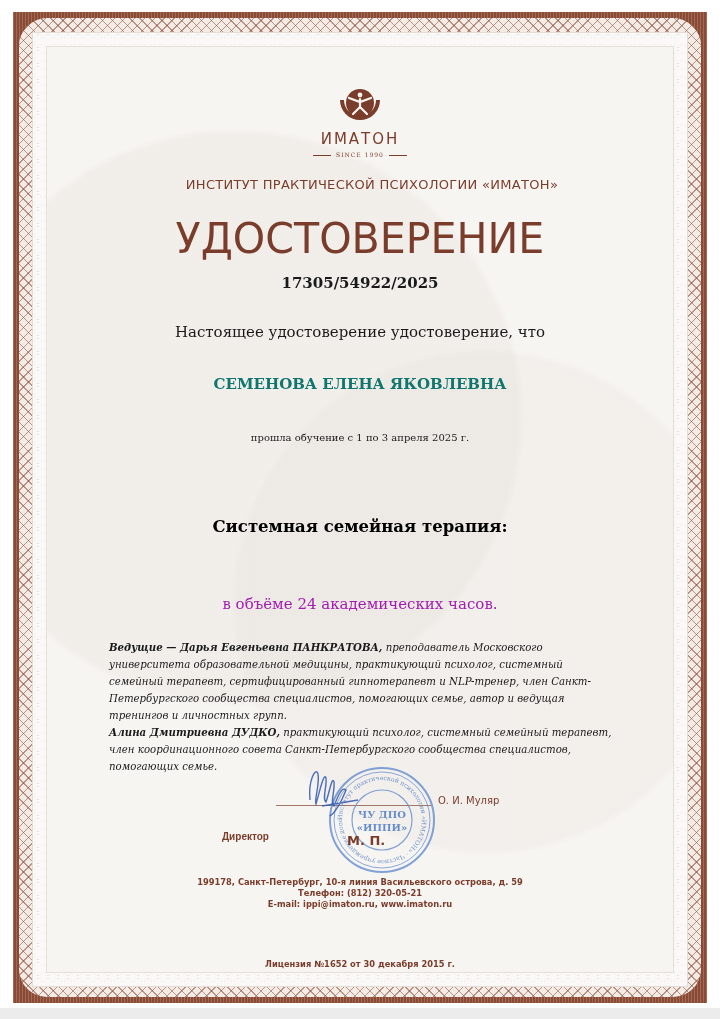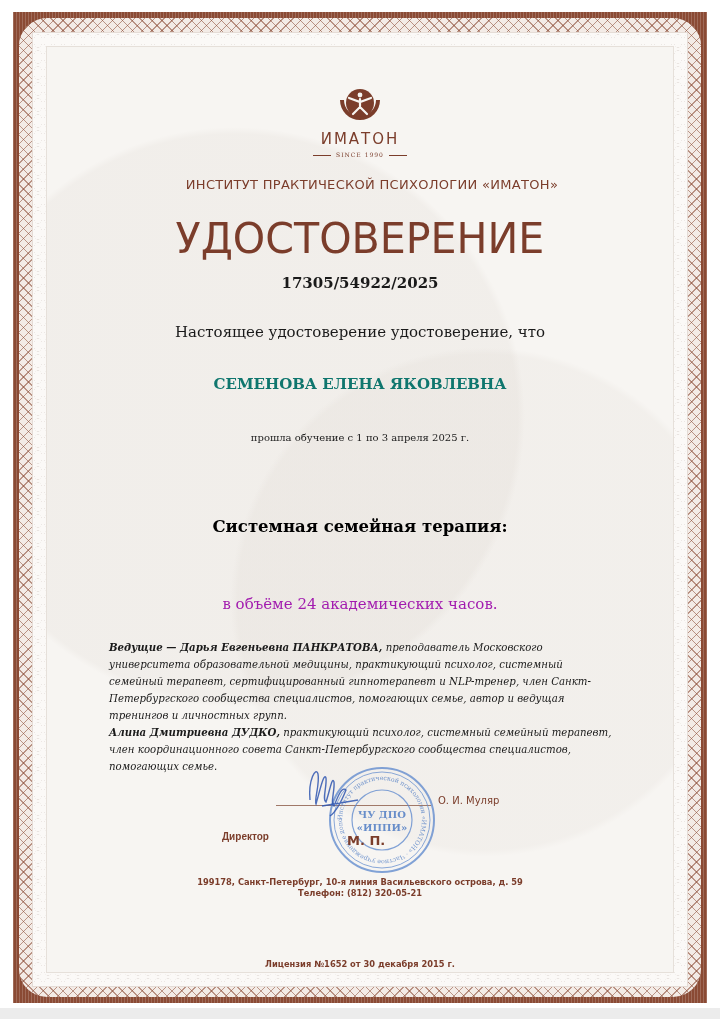--- a/index.html
+++ b/index.html
@@ -145,14 +145,15 @@
   </svg>
 
   <svg class="signature" viewBox="0 0 60 60">
     <path d="M8 40 C6 20, 14 6, 16 14 C18 24, 12 40, 14 44 C18 30, 22 12, 24 18 C25 26, 20 40, 24 42 C28 30, 30 16, 32 22 C33 30, 28 44, 32 46 C36 36, 40 26, 44 30 C40 40, 34 52, 28 56 M20 46 L56 40" stroke="#2f56b0" stroke-width="1.4" fill="none" opacity="0.85"></path>
   </svg>
 
   <div class="mp brown">М. П.</div>
 
   <div class="center footer brown addr">199178, Санкт-Петербург, 10-я линия Васильевского острова, д. 59</div>
   <div class="center footer brown phone">Телефон: (812) 320-05-21</div>
+  <div class="center footer brown email">E-mail: ippi@imaton.ru, www.imaton.ru</div>
   <div class="center footer brown license">Лицензия №1652 от 30 декабря 2015 г.</div>
 </div>
 
 </body></html>

